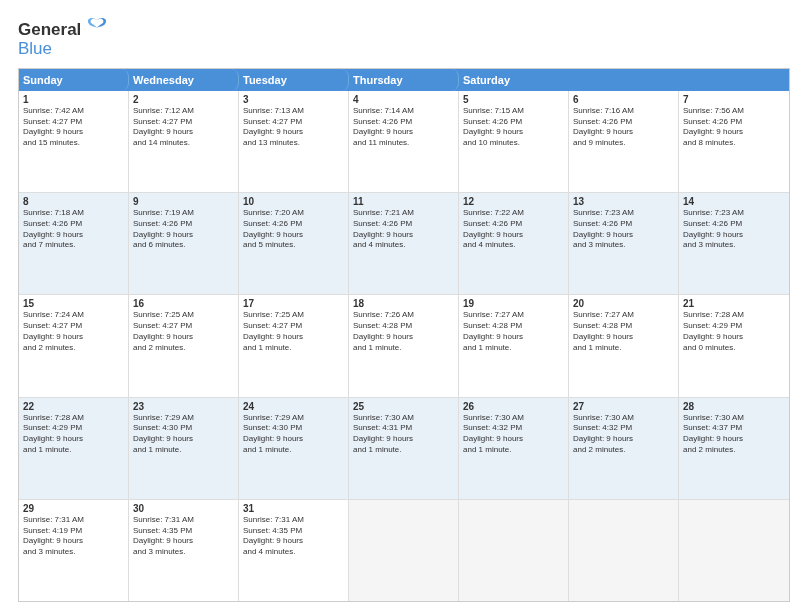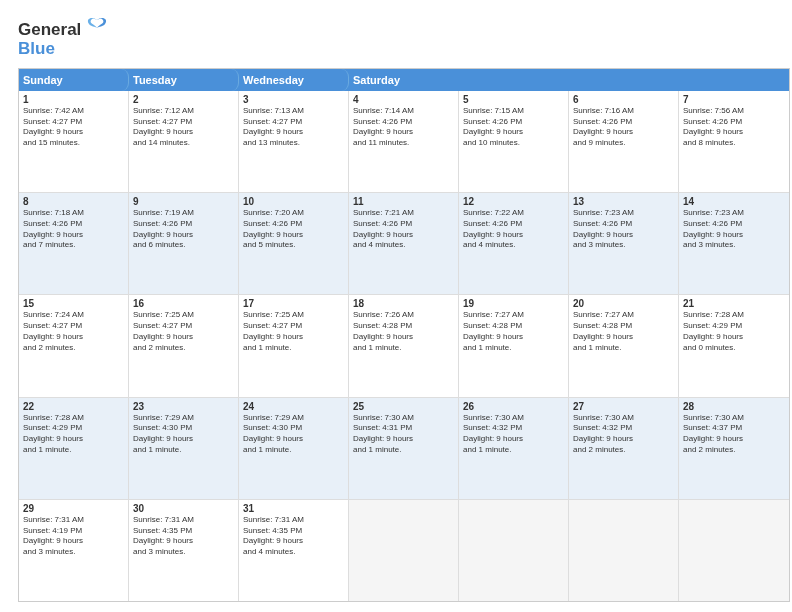--- a/index.html
+++ b/index.html
@@ -123,35 +123,36 @@
     <div class="logo">
       <div class="logo-row">
         <div style="display:flex;flex-direction:column;line-height:1.05;">
           <div style="display:flex;align-items:center;">
             <span style="font-size:17px;font-weight:bold;color:#333;">General</span>
             <svg width="28" height="28" viewBox="0 0 28 28" style="margin-left:2px;margin-top:-4px;">
               <path d="M14 6 C18 2 26 4 22 10 C20 13 16 12 14 14 C16 10 22 10 20 6 C18 3 14 6 14 6Z" fill="#4a90d9"></path>
               <path d="M14 14 C12 12 8 13 6 10 C2 4 10 2 14 6 C14 6 10 3 8 6 C6 10 12 10 14 14Z" fill="#6ab0e8"></path>
             </svg>
           </div>
-          <span style="font-size:17px;font-weight:bold;color:#4a90d9;margin-top:-2px;">Blue</span>
+          <span style="font-size:17px;font-weight:normal;color:#4a90d9;margin-top:-2px;">Blue</span>
         </div>
       </div>
     </div>
     <div class="title-section">
       <div class="main-title"></div>
       <div class="subtitle"></div>
     </div>
   </div>
 
   <div class="calendar">
     <div class="cal-header">
     <div class="cal-header-cell">Sunday</div>
+        <div class="cal-header-cell">Wednesday</div>
         <div class="cal-header-cell">Tuesday</div>
-        <div class="cal-header-cell">Wednesday</div>
+        <div class="cal-header-cell">Thursday</div>
         <div class="cal-header-cell">Saturday</div>
       </div>
     <div class="cal-body">
     <div class="cal-row">
           <div class="cal-cell">
             <span class="day-num">1</span>
             <span class="cell-line">Sunrise: 7:42 AM</span>
             <span class="cell-line">Sunset: 4:27 PM</span>
             <span class="cell-line">Daylight: 9 hours</span>
             <span class="cell-line">and 15 minutes.</span>

